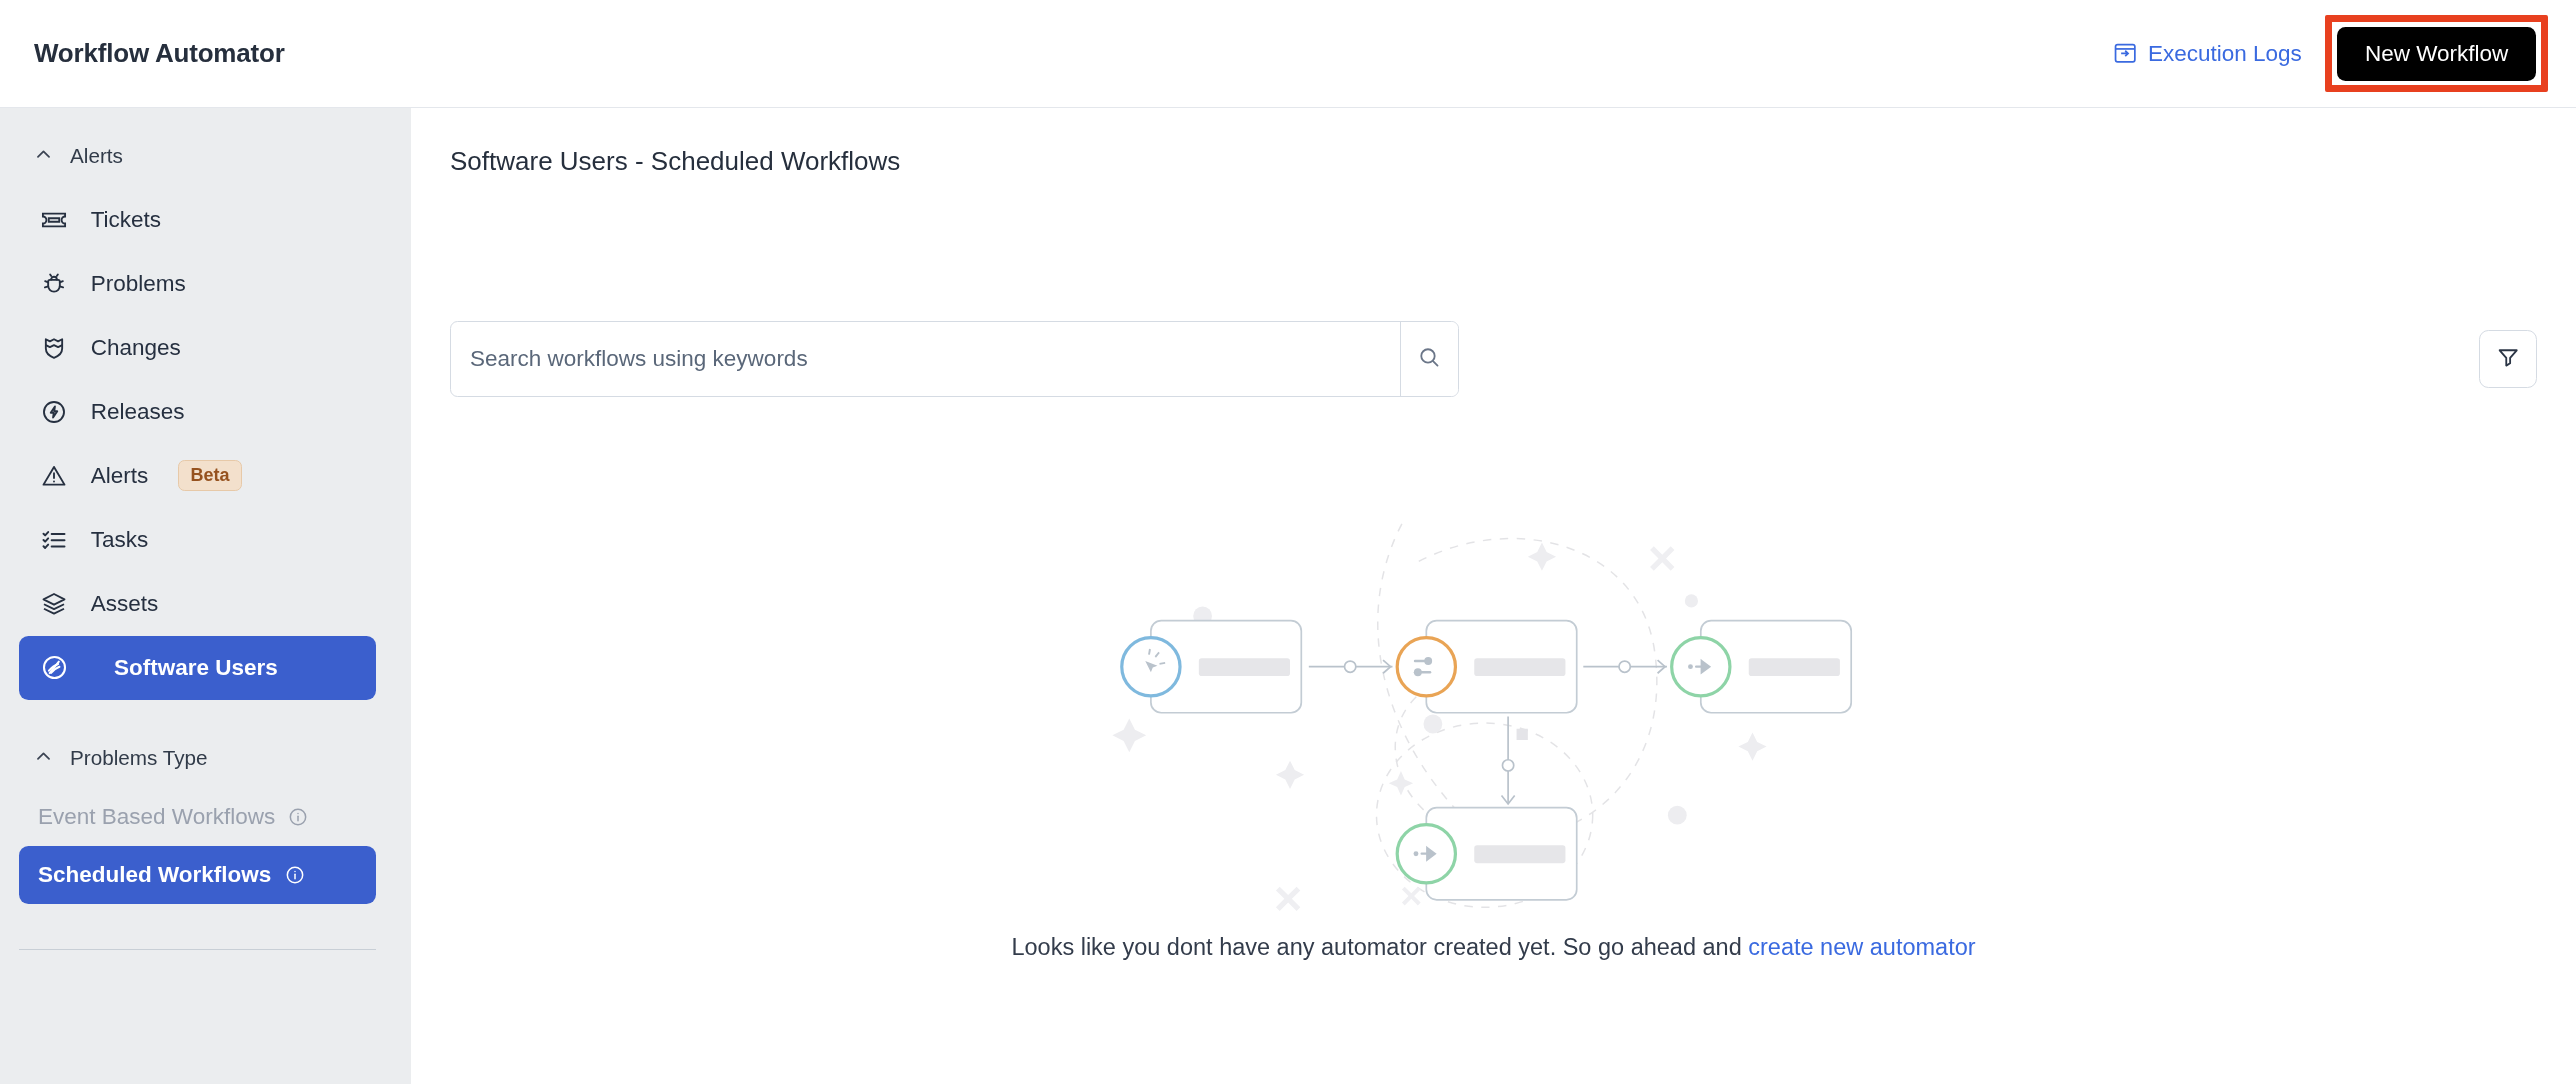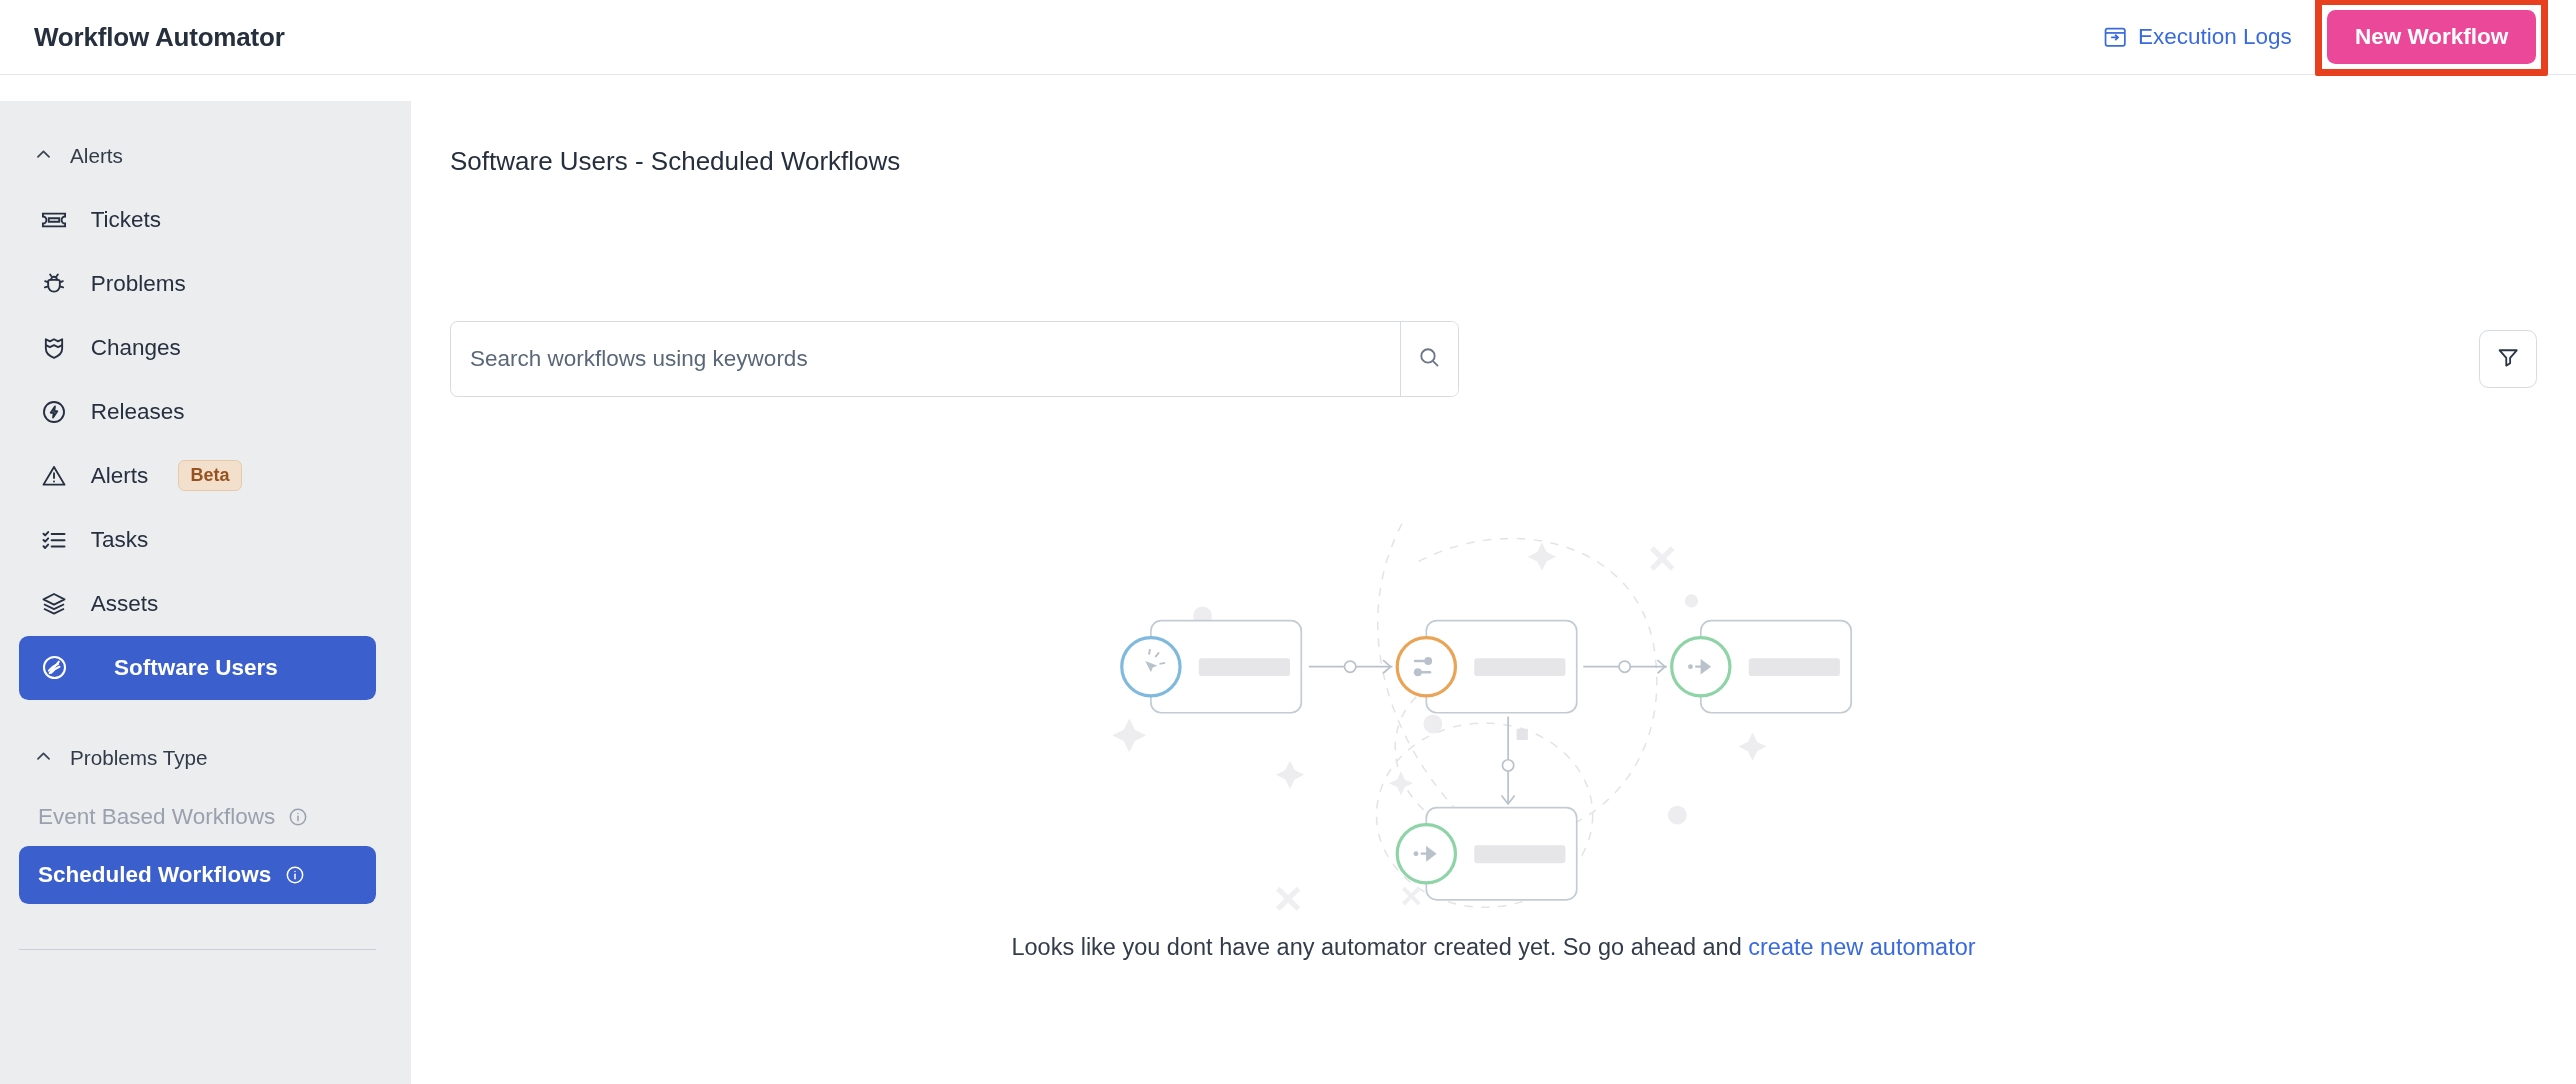--- a/index.html
+++ b/index.html
@@ -11,21 +11,21 @@
     background: #ffffff;
     font-family: "Liberation Sans", sans-serif;
     -webkit-font-smoothing: antialiased;
   }
 
   
   .app-header {
     position: absolute;
     top: 0; left: 0;
     width: 2576px;
-    height: 75px;
+    height: 108px;
     background: #ffffff;
     border-bottom: 0.9px solid #e4e7ec;
     display: flex;
     align-items: center;
     z-index: 20;
   }
   .app-title {
     position: absolute;
     left: 34px;
     font-size: 26px;
@@ -52,24 +52,24 @@
   .exec-logs svg { display: block; }
 
   .new-wf-highlight {
     border: 7.5px solid #e8401f;
     background: #ffffff;
     padding: 4.7px;
     border-radius: 1.9px;
     display: inline-flex;
   }
   .new-wf-btn {
-    background: #ec4899;
+    background: #000000;
     color: #ffffff;
     font-size: 22.5px;
-    font-weight: bold;
+    font-weight: normal;
     border: none;
     border-radius: 8.5px;
     padding: 14px 28px;
     cursor: pointer;
     font-family: "Liberation Sans", sans-serif;
     white-space: nowrap;
   }
 
   
   .sidebar {

